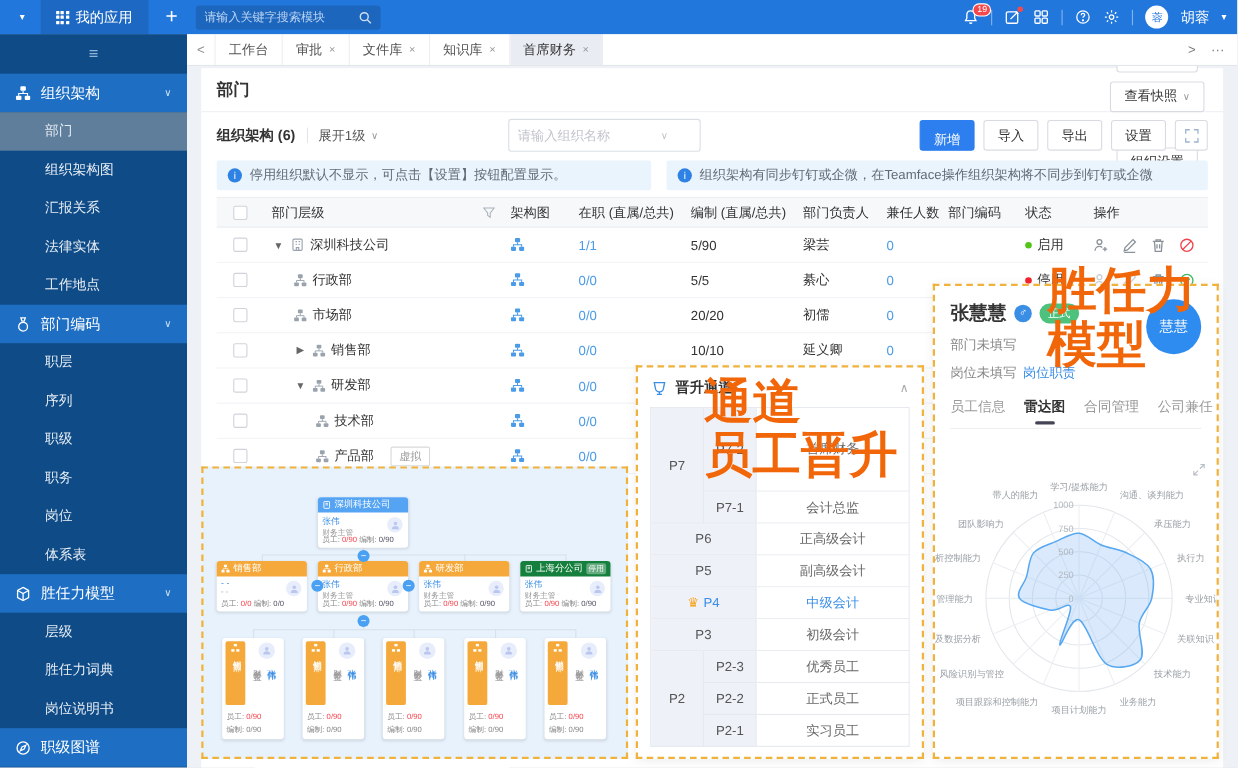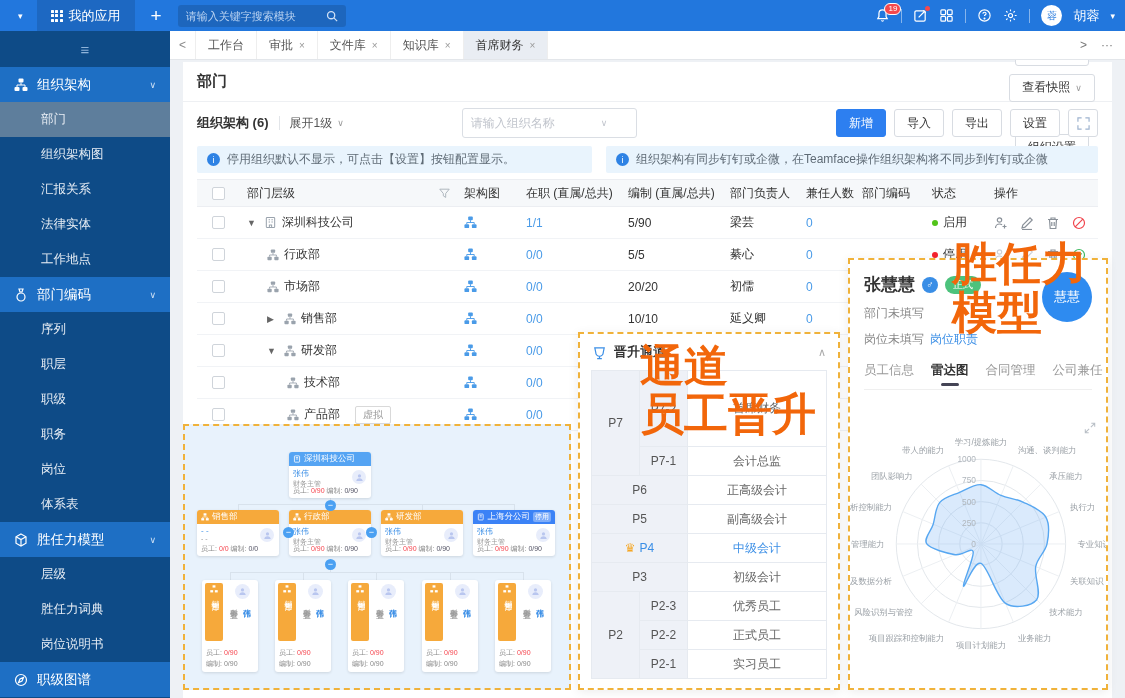--- a/index.html
+++ b/index.html
@@ -55,30 +55,30 @@
   .btn .cv{font-size:9px;color:#999;}
   .vsep{width:1px;height:16px;background:#e2e5e9;margin:0 4px;}
   .toolbar{height:42px;display:flex;align-items:center;padding:0 14px;}
   .tl-count{font-size:13px;font-weight:bold;color:#333;}
   .tl-sep{width:1px;height:14px;background:#e2e5e9;margin:0 10px;}
   .tl-expand{font-size:12px;color:#555;display:flex;gap:5px;align-items:center;}
   .tl-select{margin-left:118px;width:175px;height:30px;border:1px solid #dadee4;border-radius:3px;display:flex;align-items:center;padding:0 8px;}
   .tl-select input{border:none;outline:none;font-size:12px;width:130px;color:#666;}
   .tl-select input::placeholder{color:#c0c4cc;}
   .tl-btns{margin-left:auto;display:flex;align-items:center;gap:8px;}
-  .btn-primary{background:#2d7ff0;border-color:#2d7ff0;color:#fff;}
+  .btn-primary{background:#2d7ff0;border-color:#2d7ff0;color:#fff;align-items:flex-end;}
   .btn-icon{width:30px;justify-content:center;padding:0;color:#9fb4cf;}
   .banners{display:flex;gap:14px;padding:2px 14px 0;}
   .banner{background:#e9f4fd;border-radius:2px;height:27px;display:flex;align-items:center;gap:7px;padding:0 10px;font-size:12px;color:#5f6b76;}
   .banner.b1{flex:0 0 395px;}
   .banner.b2{flex:1;}
   .info-i{width:13px;height:13px;border-radius:50%;background:#2e82e4;color:#fff;font-size:9px;display:flex;align-items:center;justify-content:center;flex:0 0 13px;font-style:normal;}
 
   
-  .table{margin:6px 14px 0;}
+  .table{margin:6px 14px 0;text-align:center;}
   .thead,.trow{display:flex;align-items:center;}
   .thead{background:#f6f8fa;height:28px;border:1px solid #eceef2;border-left:none;border-right:none;font-size:12px;color:#333;}
   .trow{height:32px;border-bottom:1px solid #f1f3f6;font-size:12px;color:#333;}
   .c{display:flex;align-items:center;gap:5px;}
   .col-check{width:42px;justify-content:center;}
   .col-name{flex:1;}
   .col-chart{width:62px;}
   .col-onjob{width:102px;}
   .col-plan{width:102px;}
   .col-mgr{width:76px;}
@@ -112,21 +112,21 @@
   .emp-overlay{position:absolute;left:848px;top:258px;width:260px;height:432px;background:#fff;border:2px dashed #f0b23a;z-index:12;overflow:hidden;box-shadow:0 2px 10px rgba(0,0,0,.08);}
   .ann{position:absolute;z-index:20;color:#f2660a;font-weight:bold;line-height:1.08;pointer-events:none;}
   .ann-promo{left:640px;top:342px;font-size:44px;}
   .ann-comp{left:952px;top:240px;font-size:45px;}
 
   
   .oc-line{position:absolute;background:#d8e2ec;}
   .oc-card{position:absolute;width:82px;height:46px;background:#fff;border-radius:3px;box-shadow:0 1px 3px rgba(0,0,0,.12);font-size:8px;}
   .oc-head{height:14px;display:flex;align-items:center;gap:3px;padding:0 4px;color:#fff;font-size:8.5px;border-radius:3px 3px 0 0;background:#f6a93b;white-space:nowrap;overflow:hidden;}
   .oc-head.blue{background:#55a4f3;}
-  .oc-head.gray{background:#3b82f6;justify-content:flex-end;}
+  .oc-head.gray{background:#15803d;justify-content:flex-end;}
   .oc-badge{margin-left:auto;background:rgba(255,255,255,.35);border-radius:2px;padding:0 2px;font-size:7px;}
   .oc-mgr{color:#3a8ee6;font-size:8px;padding:2px 0 0 4px;}
   .oc-post{color:#999;font-size:7px;padding:0 0 0 4px;}
   .oc-avatar{position:absolute;right:5px;top:18px;width:14px;height:14px;border-radius:50%;background:#e8edfb;display:flex;align-items:center;justify-content:center;color:#b9c6ef;}
   .oc-foot{position:absolute;bottom:2px;left:4px;right:2px;font-size:7px;color:#888;white-space:nowrap;}
   .oc-foot .rd{color:#f5464f;}
   .oc-foot .dk{color:#556;}
   .minus{position:absolute;width:11px;height:11px;border-radius:50%;background:#4aa0f2;color:#fff;font-size:9px;line-height:10px;text-align:center;z-index:3;}
   .oc-leaf{position:absolute;top:154px;width:56px;height:92px;background:#fff;border-radius:3px;box-shadow:0 1px 3px rgba(0,0,0,.12);}
   .leaf-strip{position:absolute;left:3px;top:3px;width:18px;height:58px;background:#f6a93b;border-radius:2px;display:flex;flex-direction:column;align-items:center;color:#fff;padding-top:2px;gap:1px;}
@@ -272,24 +272,24 @@
       <span class="sb-ic">
           <svg width="14" height="14" viewBox="0 0 14 14" fill="none" stroke="#fff" stroke-width="1.2">
             <path d="M5 1h4l-1 3H6z"></path>
             <circle cx="7" cy="9" r="4"></circle>
           </svg>
         </span>
       <span>部门编码</span>
       <span class="chev">∨</span>
     </div>
     <div class="sb-item">
+        <span>职层</span>
+      </div>
+    <div class="sb-item">
         <span>序列</span>
-      </div>
-    <div class="sb-item">
-        <span>职层</span>
       </div>
     <div class="sb-item">
         <span>职级</span>
       </div>
     <div class="sb-item">
         <span>职务</span>
       </div>
     <div class="sb-item">
         <span>岗位</span>
       </div>

